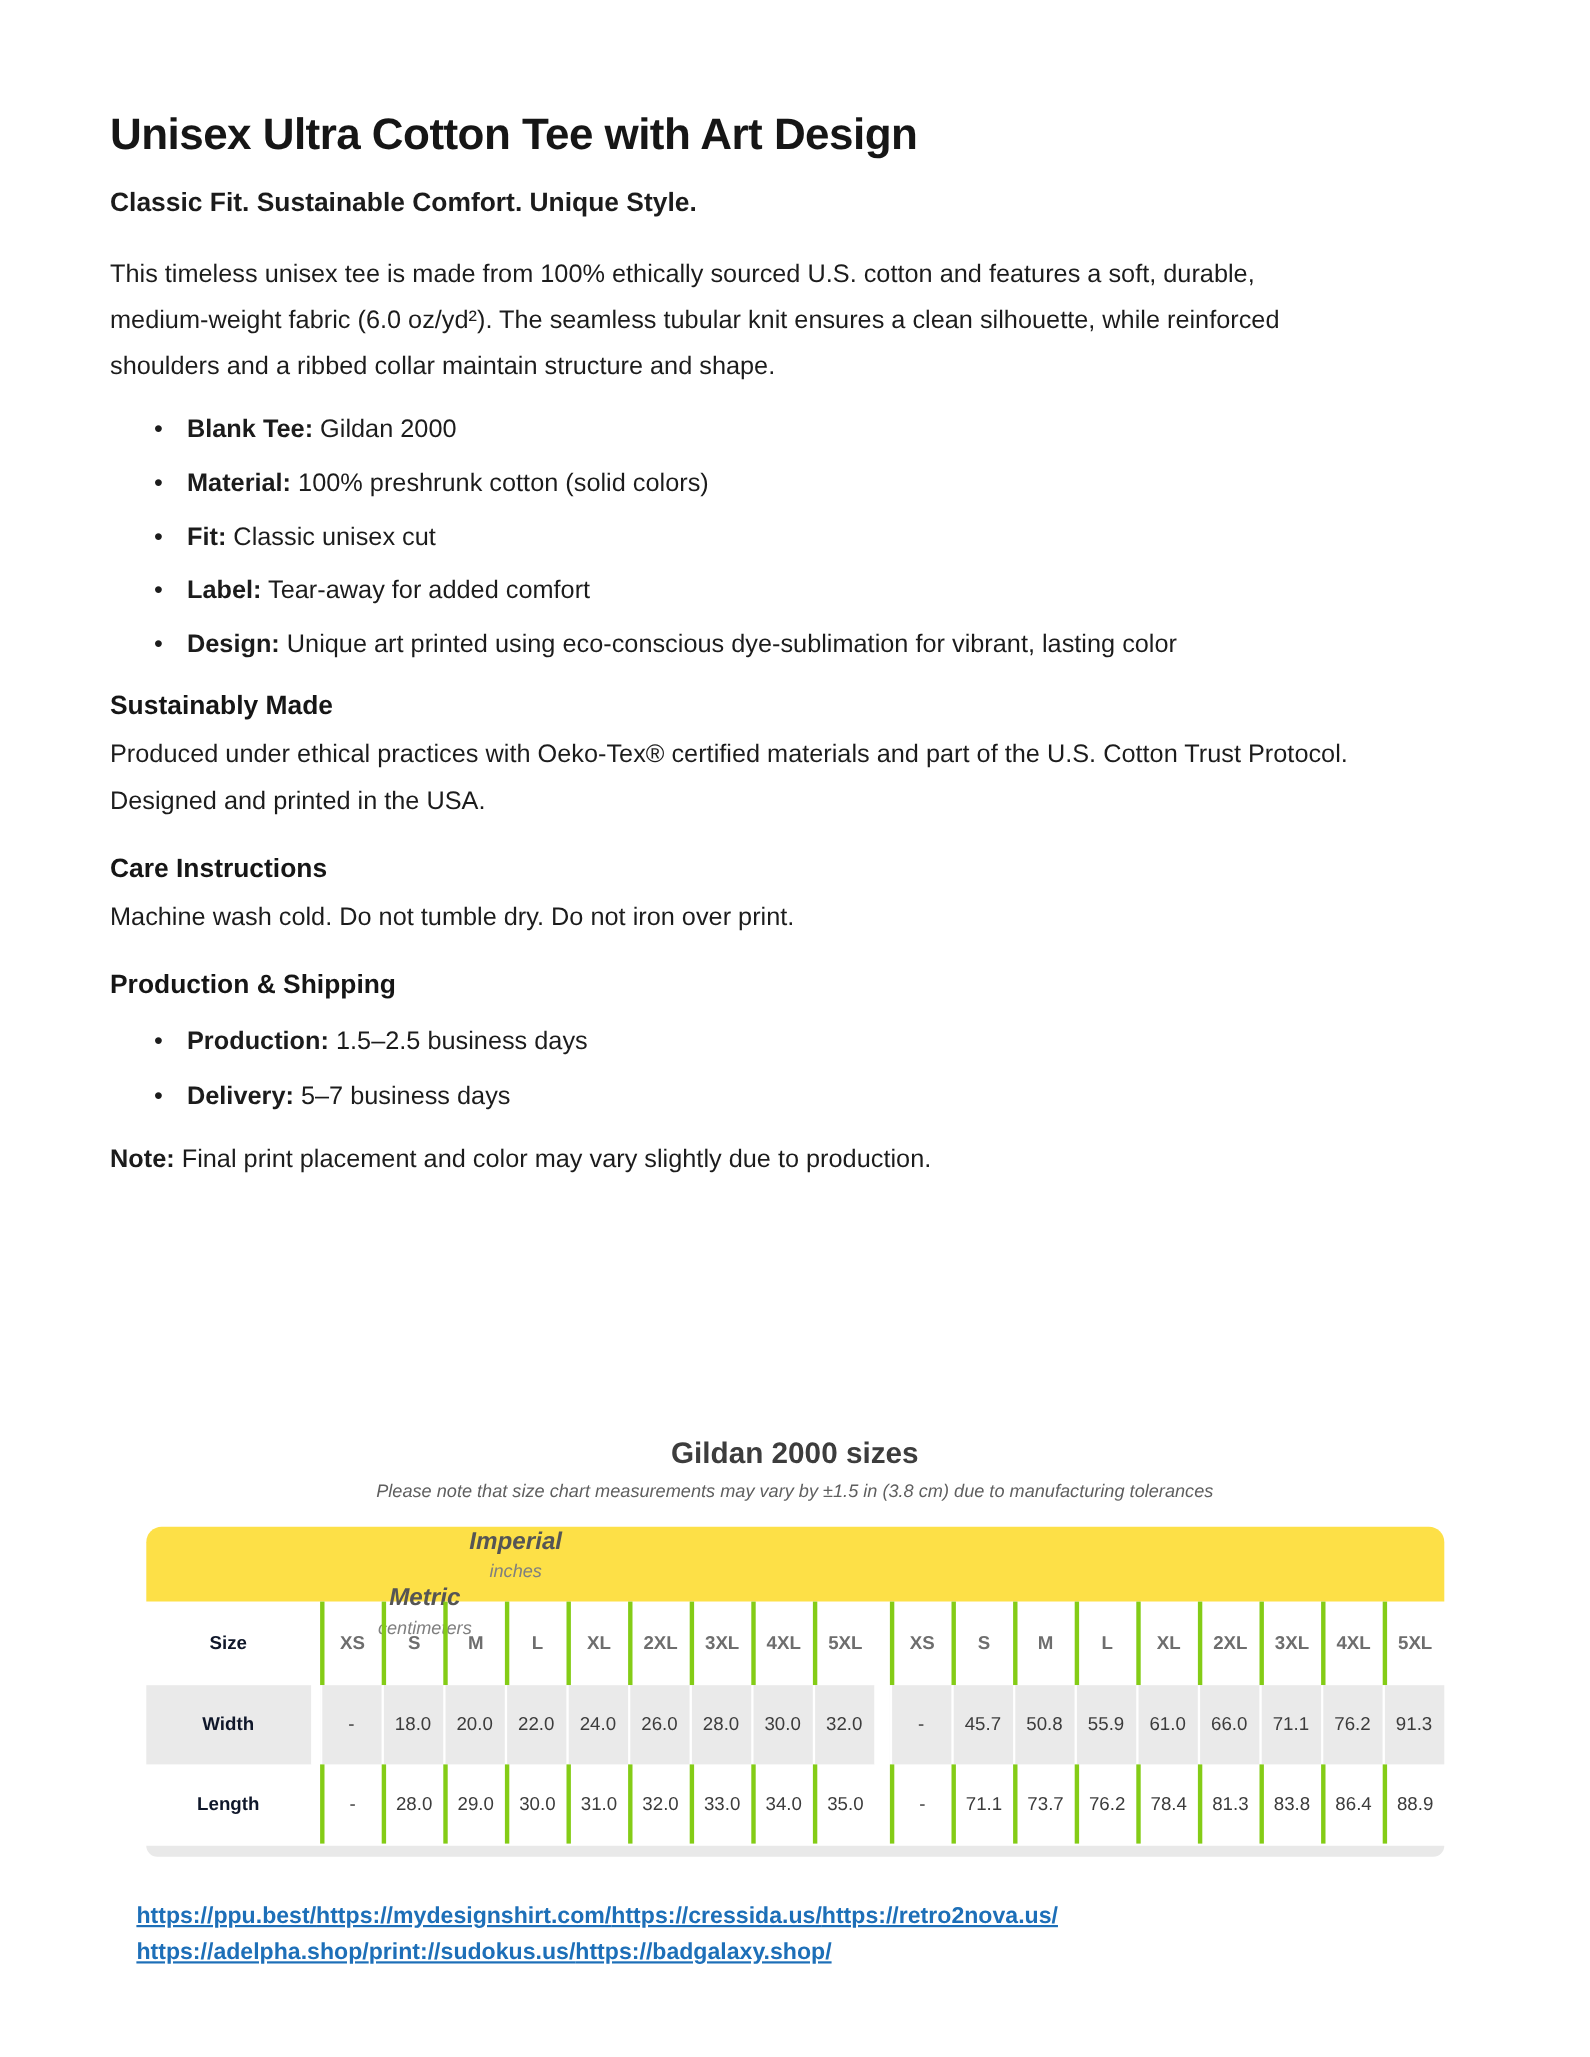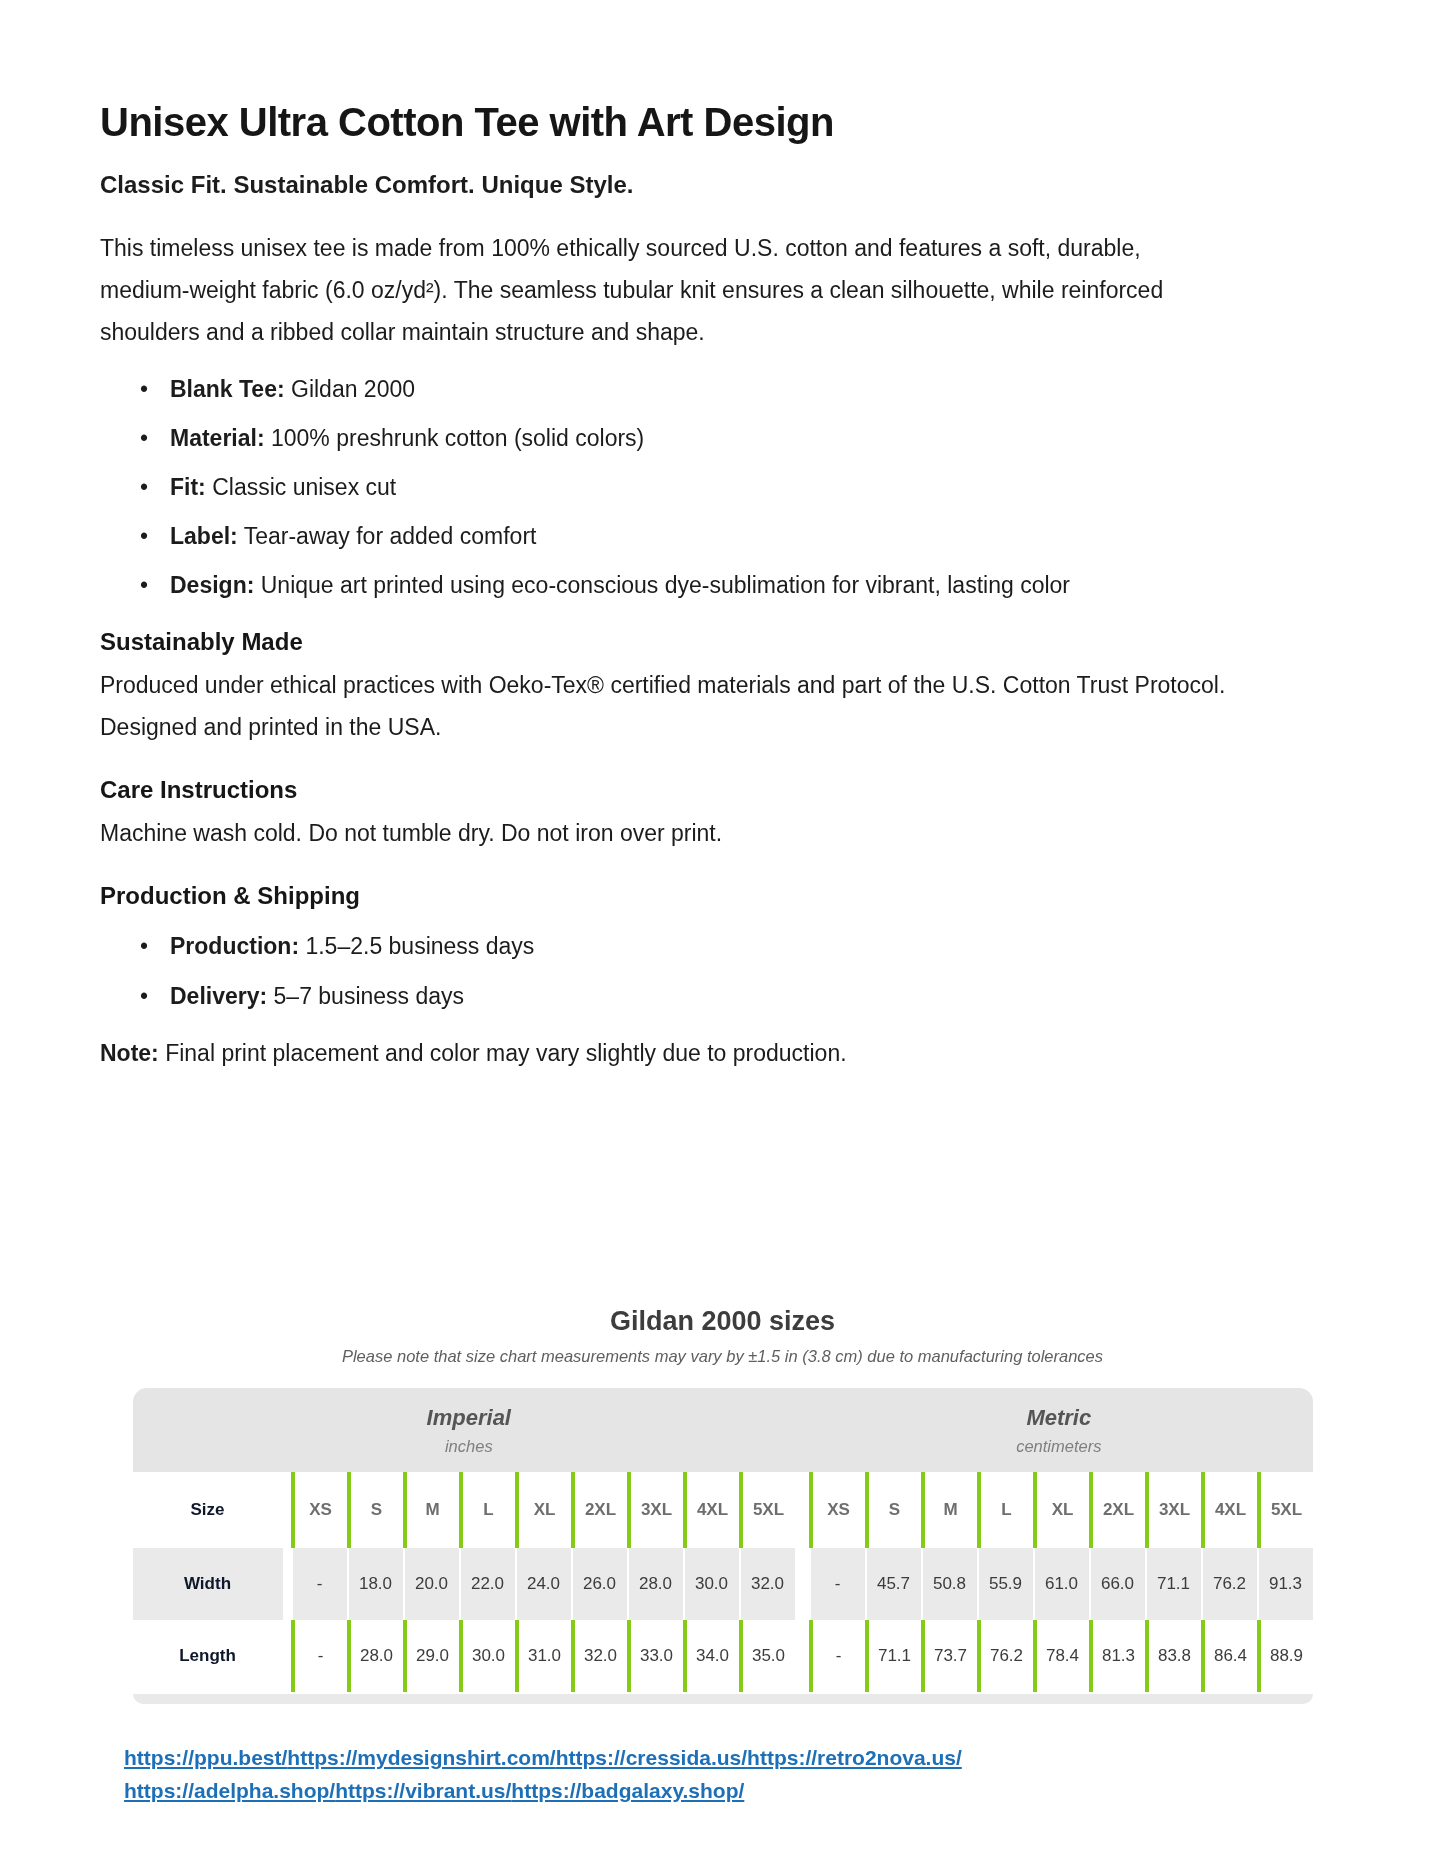--- a/index.html
+++ b/index.html
@@ -52,22 +52,22 @@
   
   .size-chart { margin-top: 232px; }
   .sc-title { text-align: center; font-size: 27px; font-weight: 700; color: #3d3d3d; }
   .sc-note {
     text-align: center; font-style: italic; font-size: 16.5px;
     color: #5f5f5f; margin-top: 10px;
   }
 
   .size-table { width: 1180px; margin: 22px auto 0 auto; }
   .st-band {
-    background: #e5e5e5; border-radius: 14px 14px 0 0;
-    display: flex; height: 84px;
+    background: #fde047; border-radius: 14px 14px 0 0;
+    display: flex; height: 68px; flex-direction: column;
   }
   .band-half { display: flex; flex-direction: column; align-items: center; justify-content: center; }
   .band-half.left { width: 57%; }
   .band-half.right { width: 43%; }
   .band-label { font-size: 22px; font-weight: 700; font-style: italic; color: #555555; }
   .band-unit { font-size: 16.5px; font-style: italic; color: #7f7f7f; margin-top: 6px; }
 
   .st-row {
     display: grid;
     grid-template-columns: 150px 8px repeat(9, 1fr) 14px repeat(9, 1fr);
@@ -251,18 +251,18 @@
 
   <div class="explore">
     <div class="link-row">
       <a class="style-link">https://ppu.best/</a>
       <a class="style-link">https://mydesignshirt.com/</a>
       <a class="style-link">https://cressida.us/</a>
       <a class="style-link">https://retro2nova.us/</a>
     </div>
     <div class="link-row">
       <a class="style-link">https://adelpha.shop/</a>
-      <a class="style-link">https://vibrant.us/</a>
+      <a class="style-link">print://sudokus.us/</a>
       <a class="style-link">https://badgalaxy.shop/</a>
     </div>
   </div>
 
 </div>
 
 </body></html>

